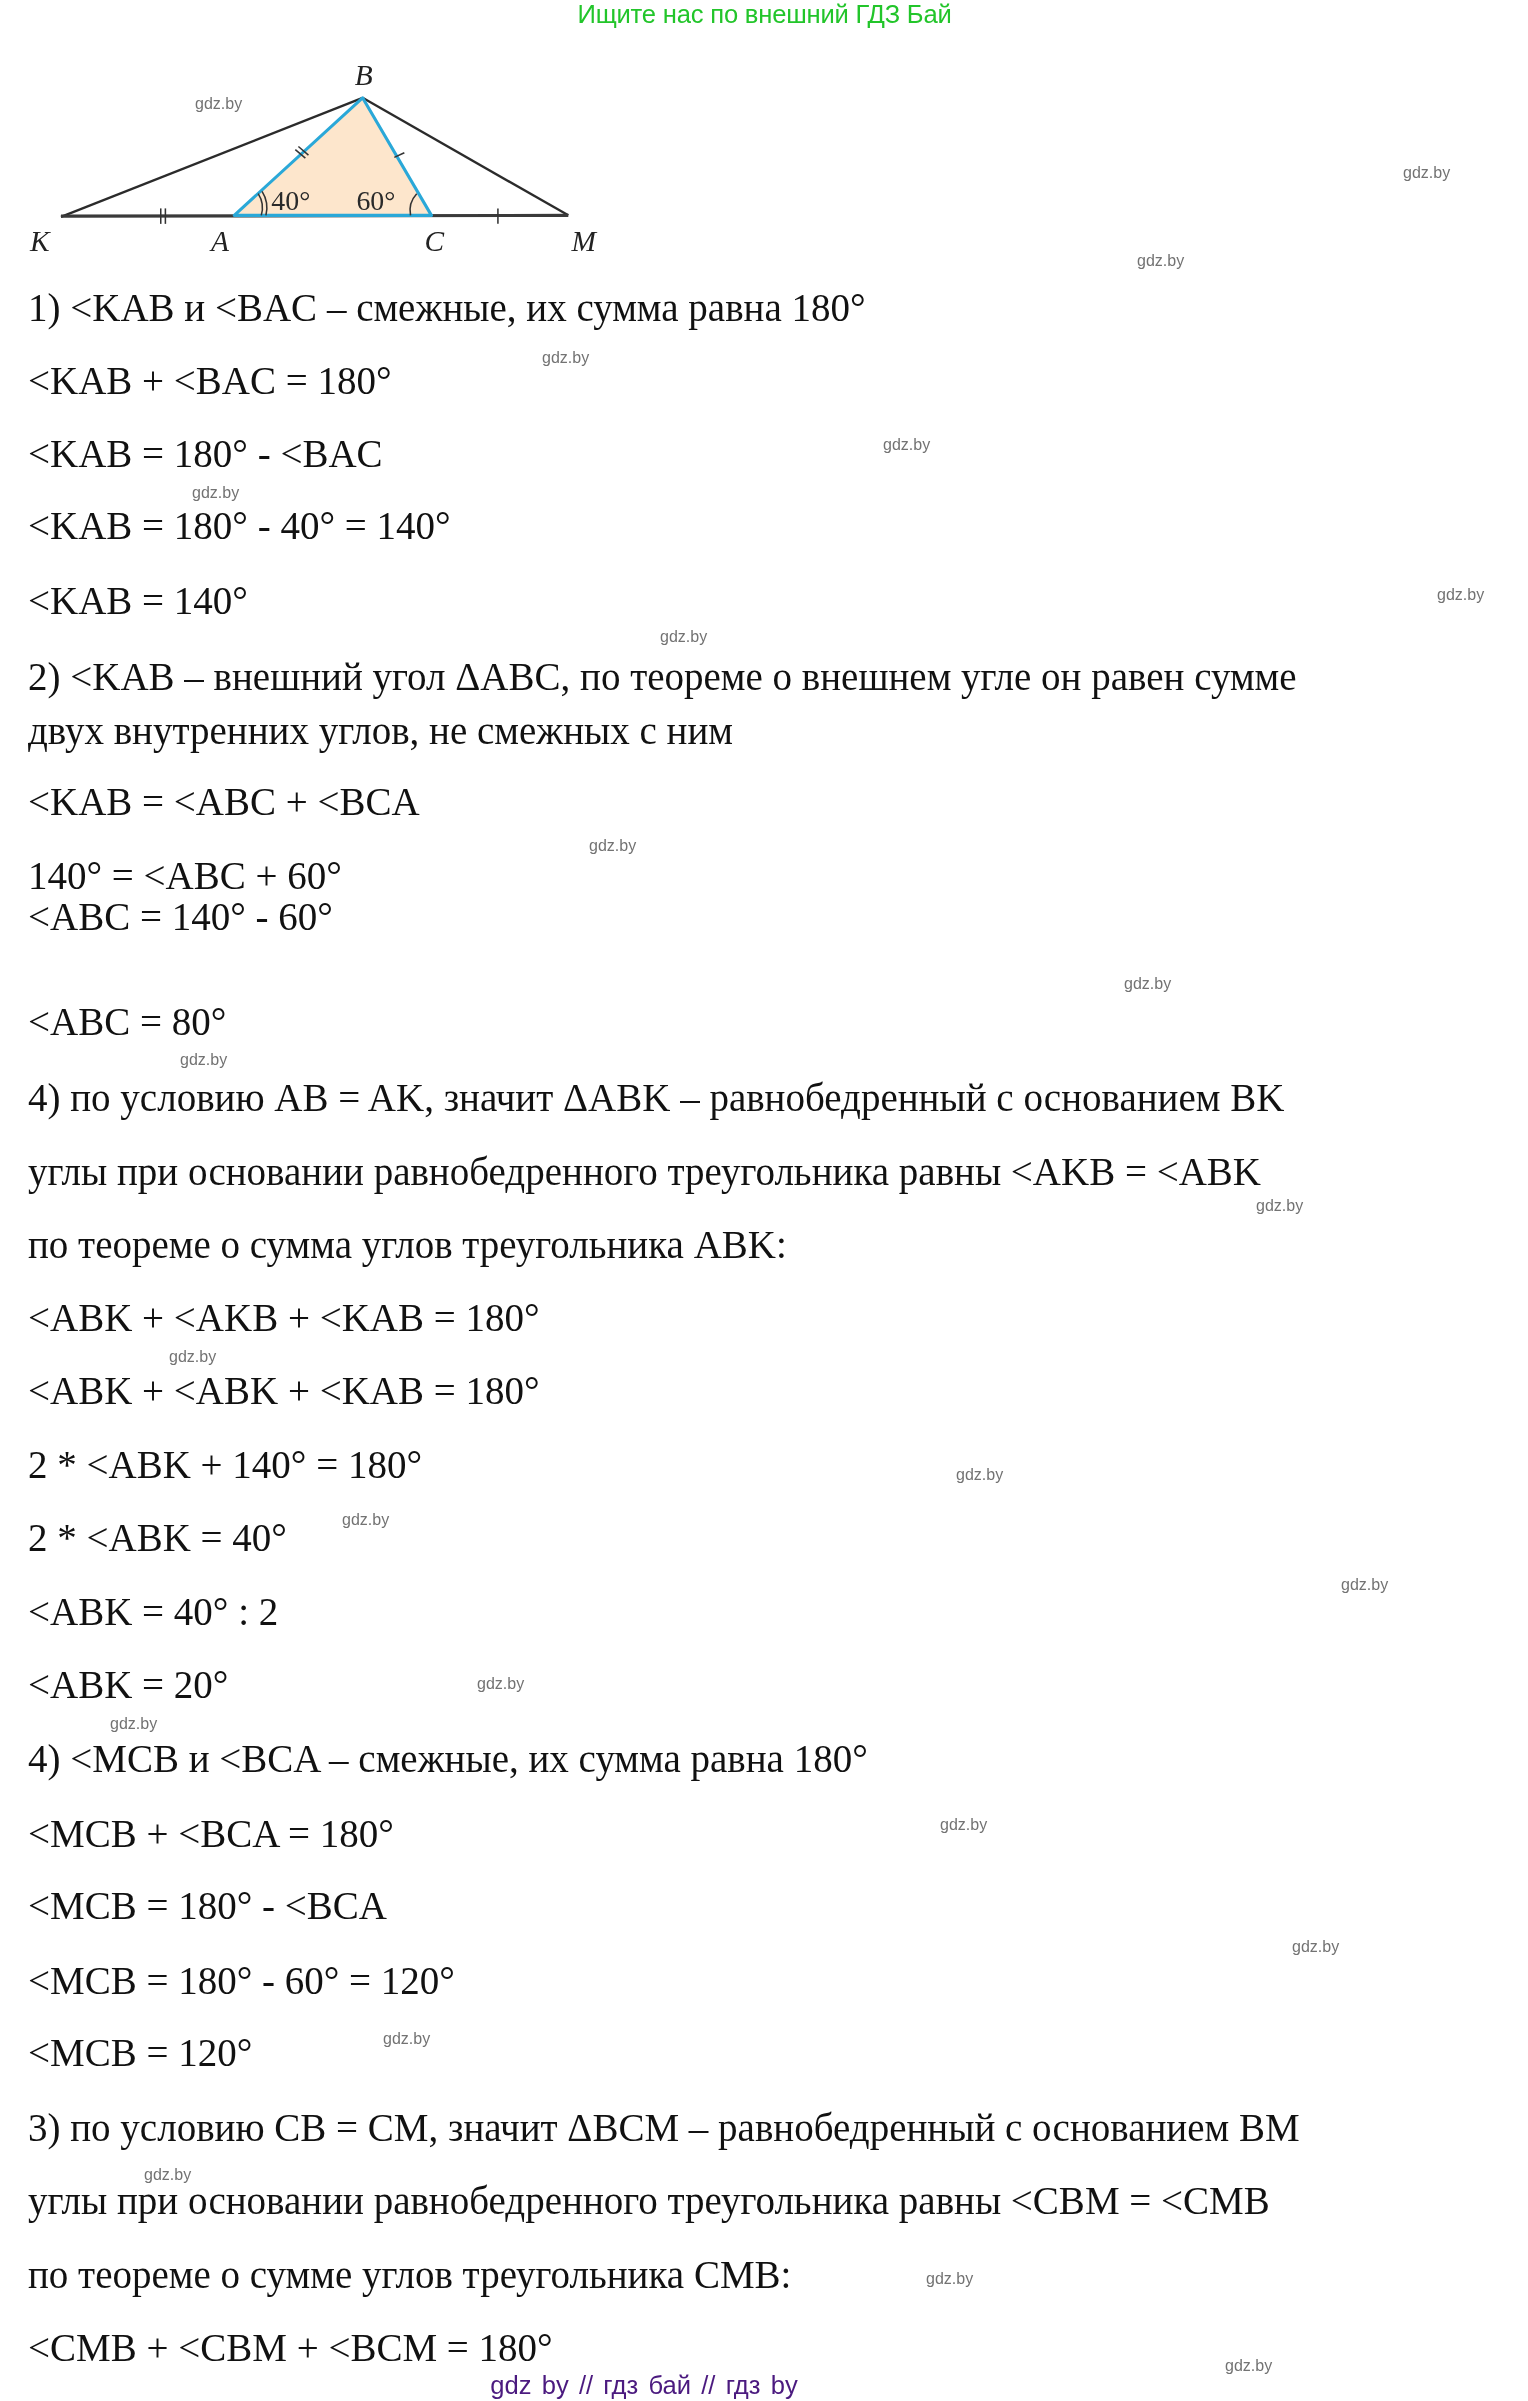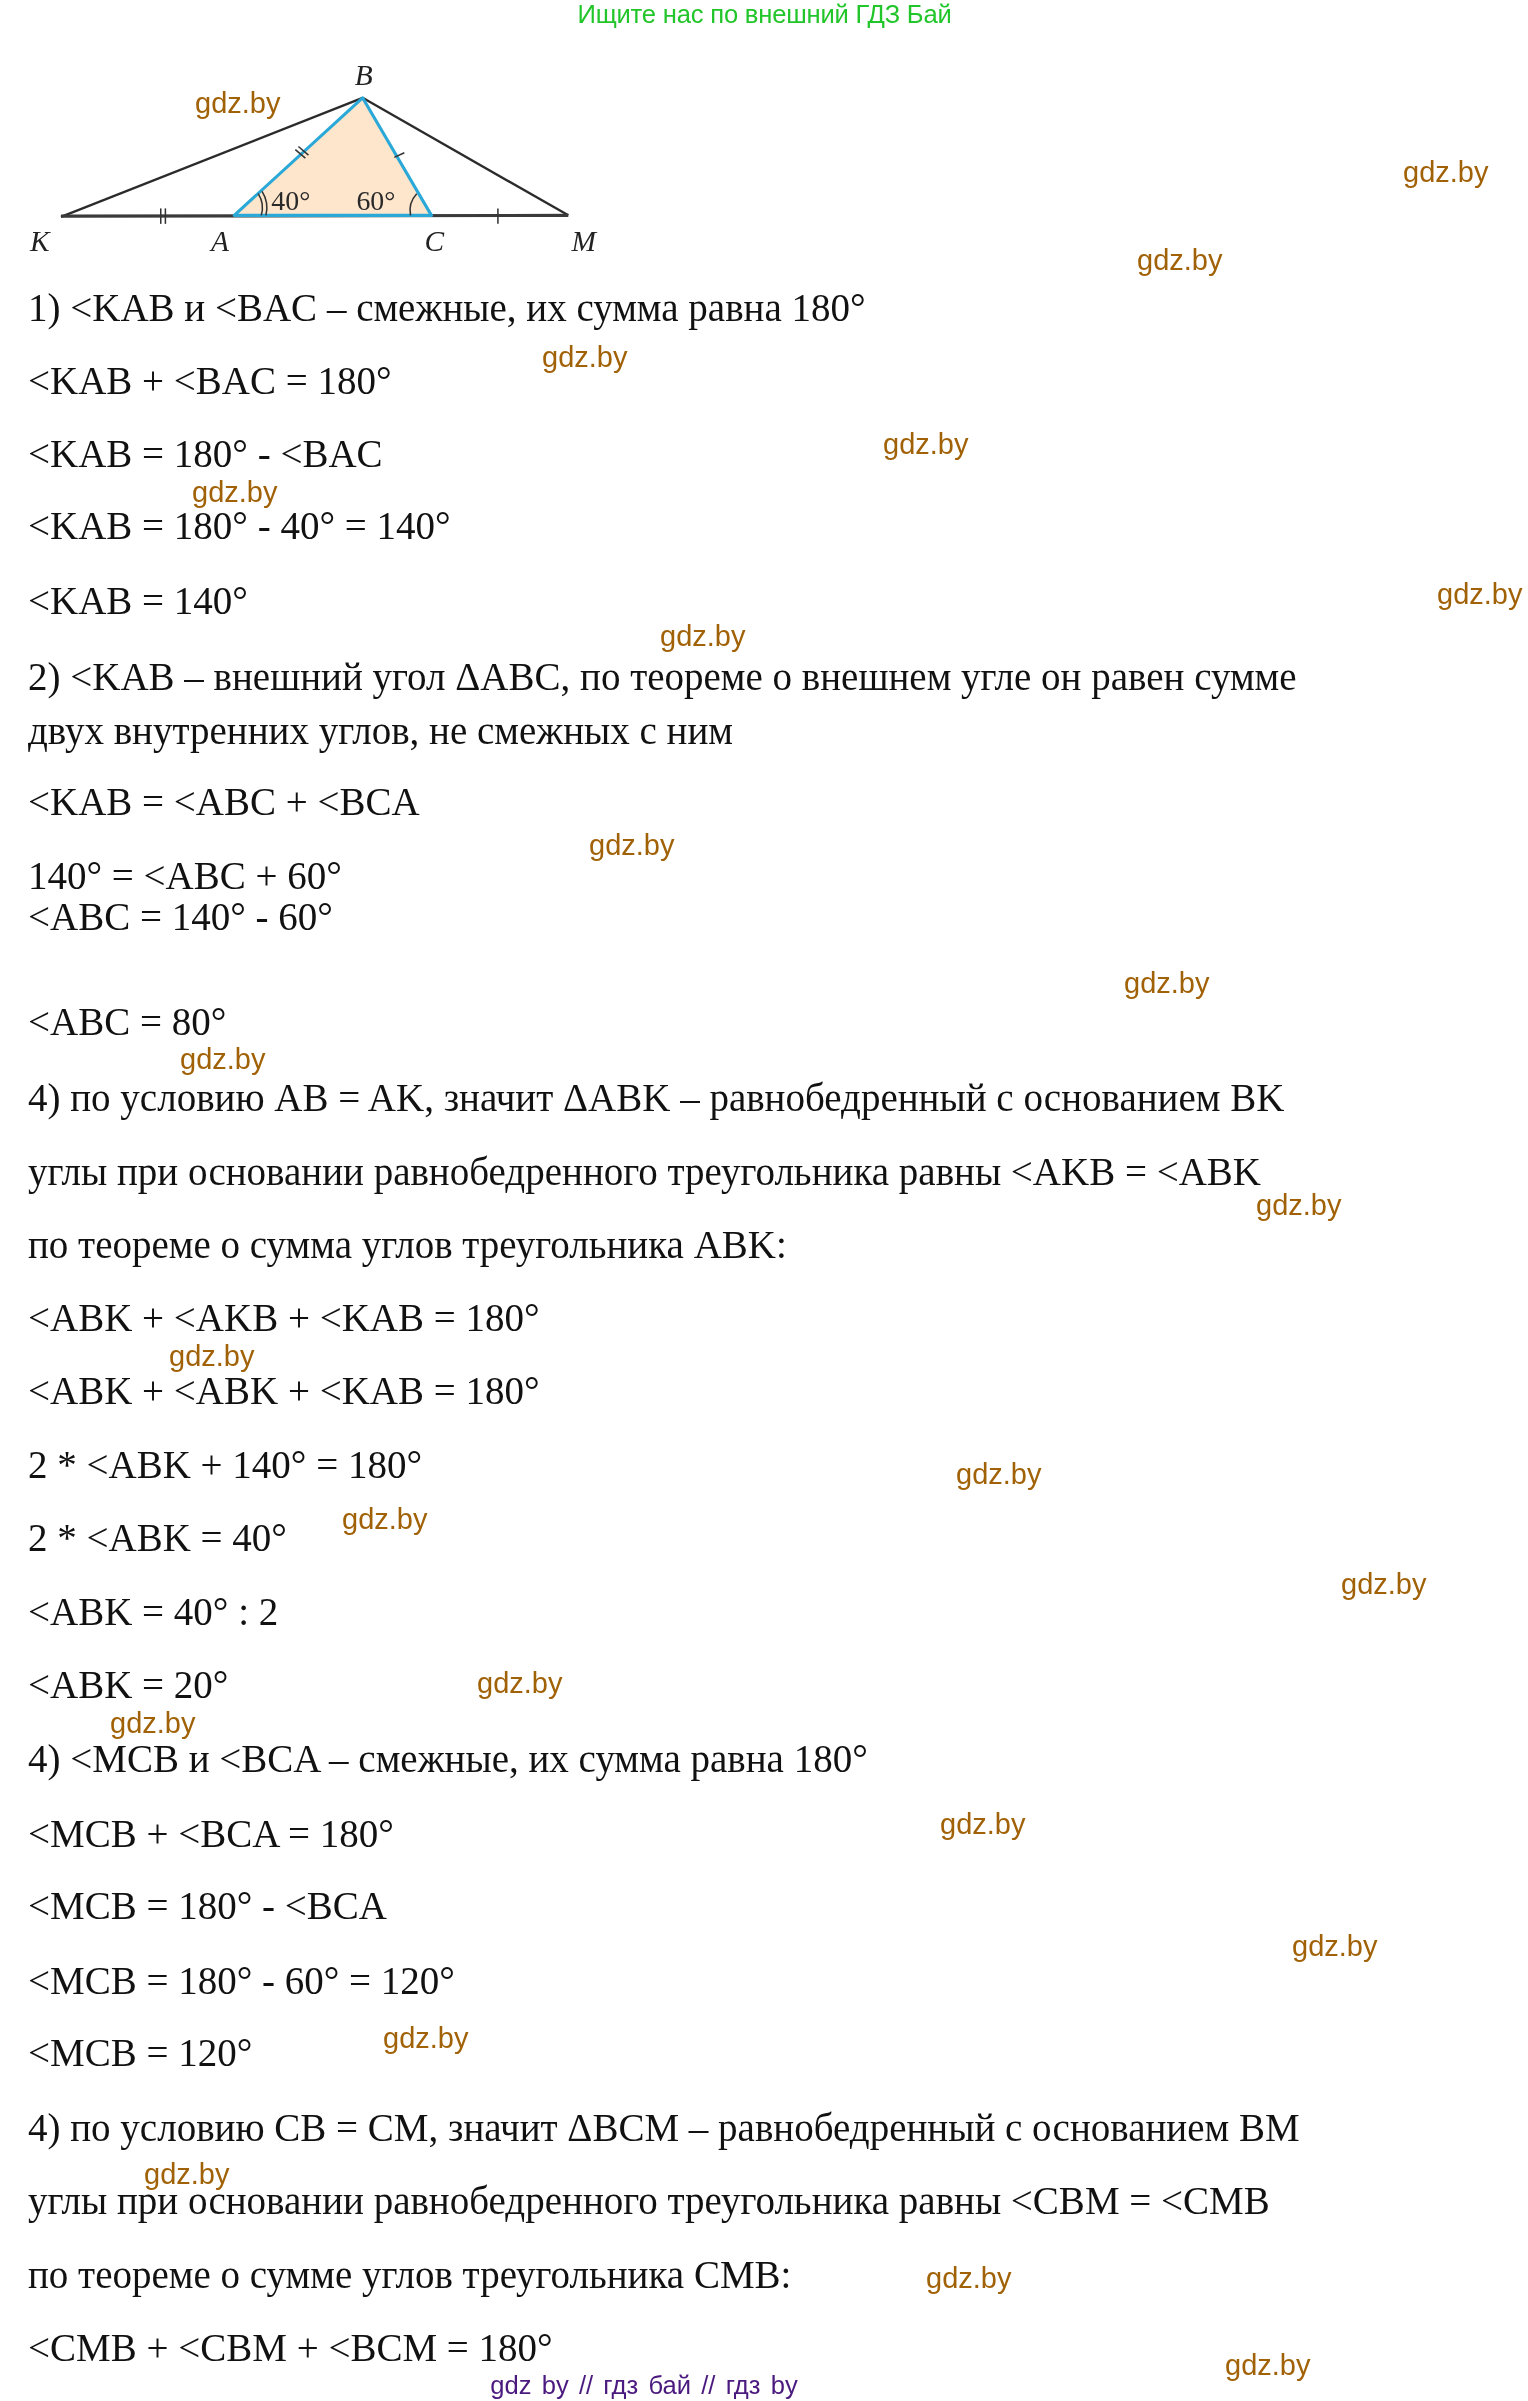--- a/index.html
+++ b/index.html
@@ -11,22 +11,22 @@
   }
   .figure { position: absolute; left: 0; top: 46px; width: 620px; height: 232px; }
   .line {
     position: absolute; left: 28px; white-space: nowrap;
     font-family: "Liberation Serif", serif; font-size: 39px; line-height: 46px;
     color: #111111;
     text-align: right;
   }
   .wm {
     position: absolute; white-space: nowrap;
-    font-family: "Liberation Sans", sans-serif; font-size: 29px; line-height: 25px;
-    color: #a16207;
+    font-family: "Liberation Sans", sans-serif; font-size: 16px; line-height: 25px;
+    color: #737373;
   }
   .footer {
     position: absolute; left: 0; top: 2371px; width: 1288px; text-align: center;
     font-family: "Liberation Sans", sans-serif; font-size: 25.6px; line-height: 28px;
     color: #4b1a7f; word-spacing: 3.1px;
   }
   .fig-label { font-family: "Liberation Serif", serif; font-style: italic; font-size: 38px; fill: #222; }
   .fig-angle { font-family: "Liberation Serif", serif; font-size: 36px; fill: #2a2a2a; }
 </style>
 </head>
@@ -80,21 +80,21 @@
 <div class="line" style="top:1368px">&lt;ABK + &lt;ABK + &lt;KAB = 180°</div>
 <div class="line" style="top:1442px">2 * &lt;ABK + 140° = 180°</div>
 <div class="line" style="top:1515px">2 * &lt;ABK = 40°</div>
 <div class="line" style="top:1589px">&lt;ABK = 40° : 2</div>
 <div class="line" style="top:1662px">&lt;ABK = 20°</div>
 <div class="line" style="top:1736px">4) &lt;MCB и &lt;BCA – смежные, их сумма равна 180°</div>
 <div class="line" style="top:1811px">&lt;MCB + &lt;BCA = 180°</div>
 <div class="line" style="top:1883px">&lt;MCB = 180° - &lt;BCA</div>
 <div class="line" style="top:1958px">&lt;MCB = 180° - 60° = 120°</div>
 <div class="line" style="top:2030px">&lt;MCB = 120°</div>
-<div class="line" style="top:2105px">4) по условию CB = CM, значит ΔBCM – равнобедренный с основанием BM</div>
+<div class="line" style="top:2105px">3) по условию CB = CM, значит ΔBCM – равнобедренный с основанием BM</div>
 <div class="line" style="top:2178px">углы при основании равнобедренного треугольника равны &lt;CBM = &lt;CMB</div>
 <div class="line" style="top:2252px">по теореме о сумме углов треугольника CMB:</div>
 <div class="line" style="top:2325px">&lt;CMB + &lt;CBM + &lt;BCM = 180°</div>
 
 <div class="wm" style="left:195px;top:91px">gdz.by</div>
 <div class="wm" style="left:1403px;top:160px">gdz.by</div>
 <div class="wm" style="left:1137px;top:248px">gdz.by</div>
 <div class="wm" style="left:542px;top:345px">gdz.by</div>
 <div class="wm" style="left:883px;top:432px">gdz.by</div>
 <div class="wm" style="left:192px;top:480px">gdz.by</div>

